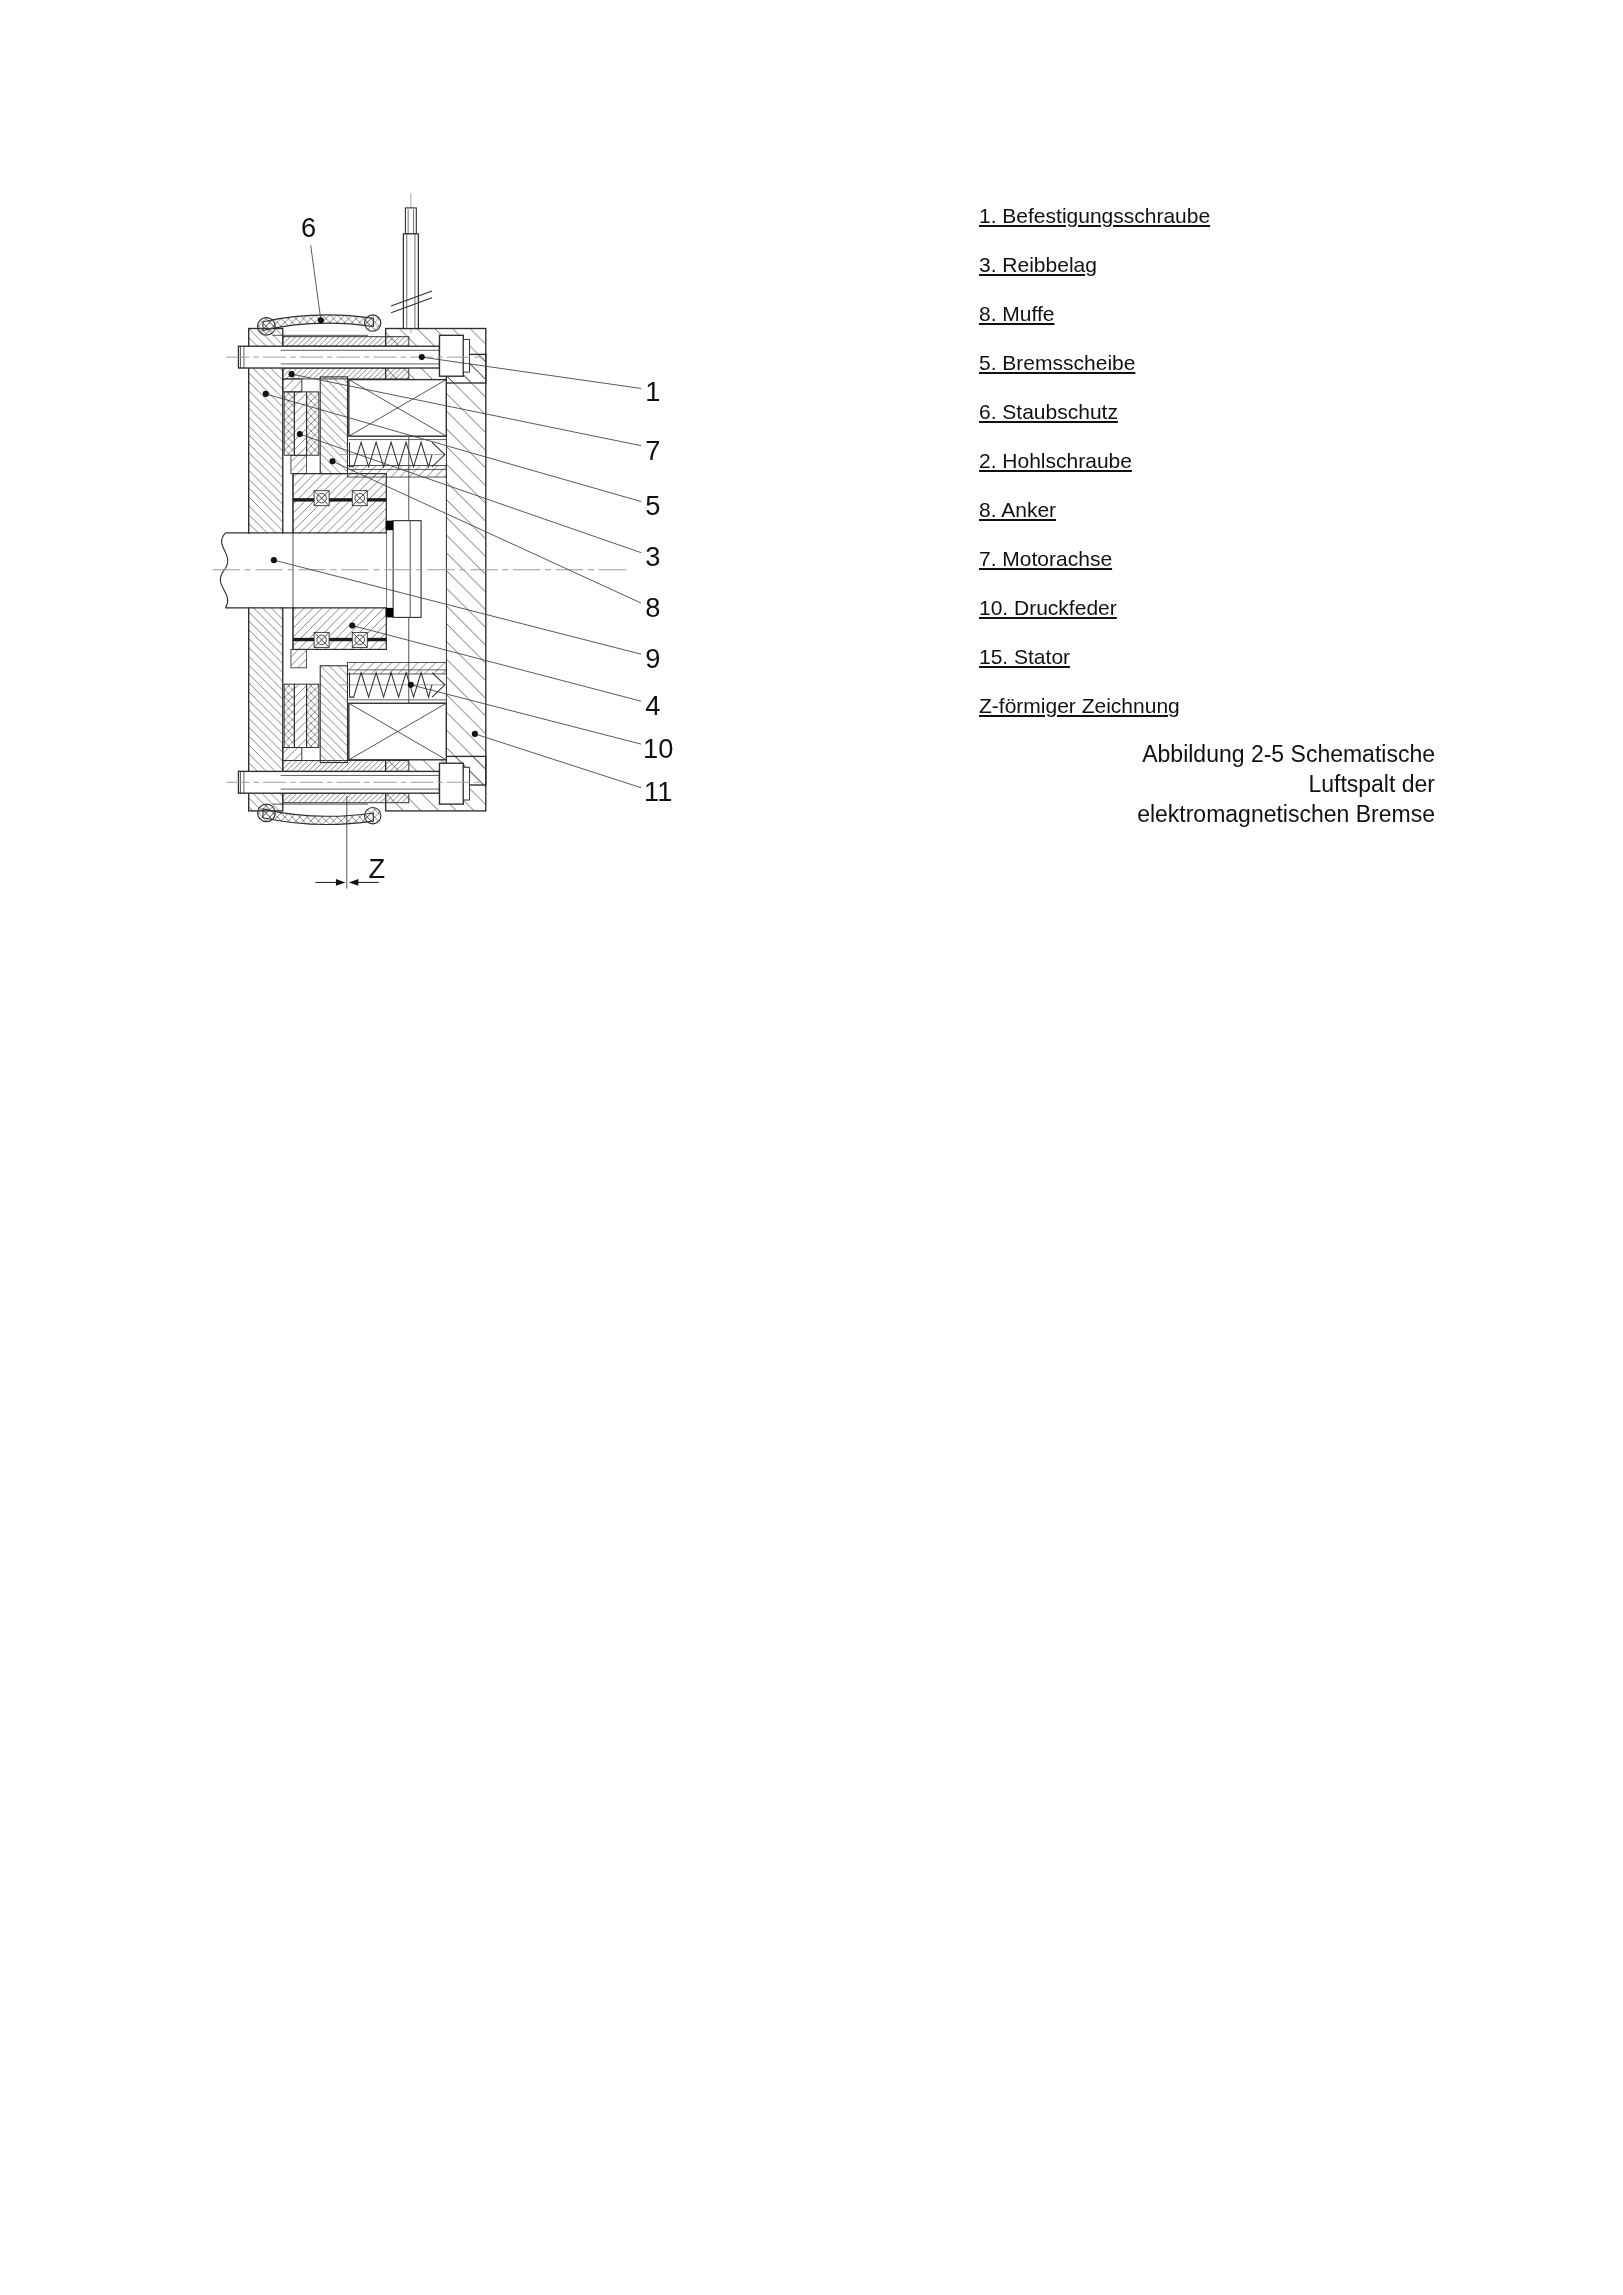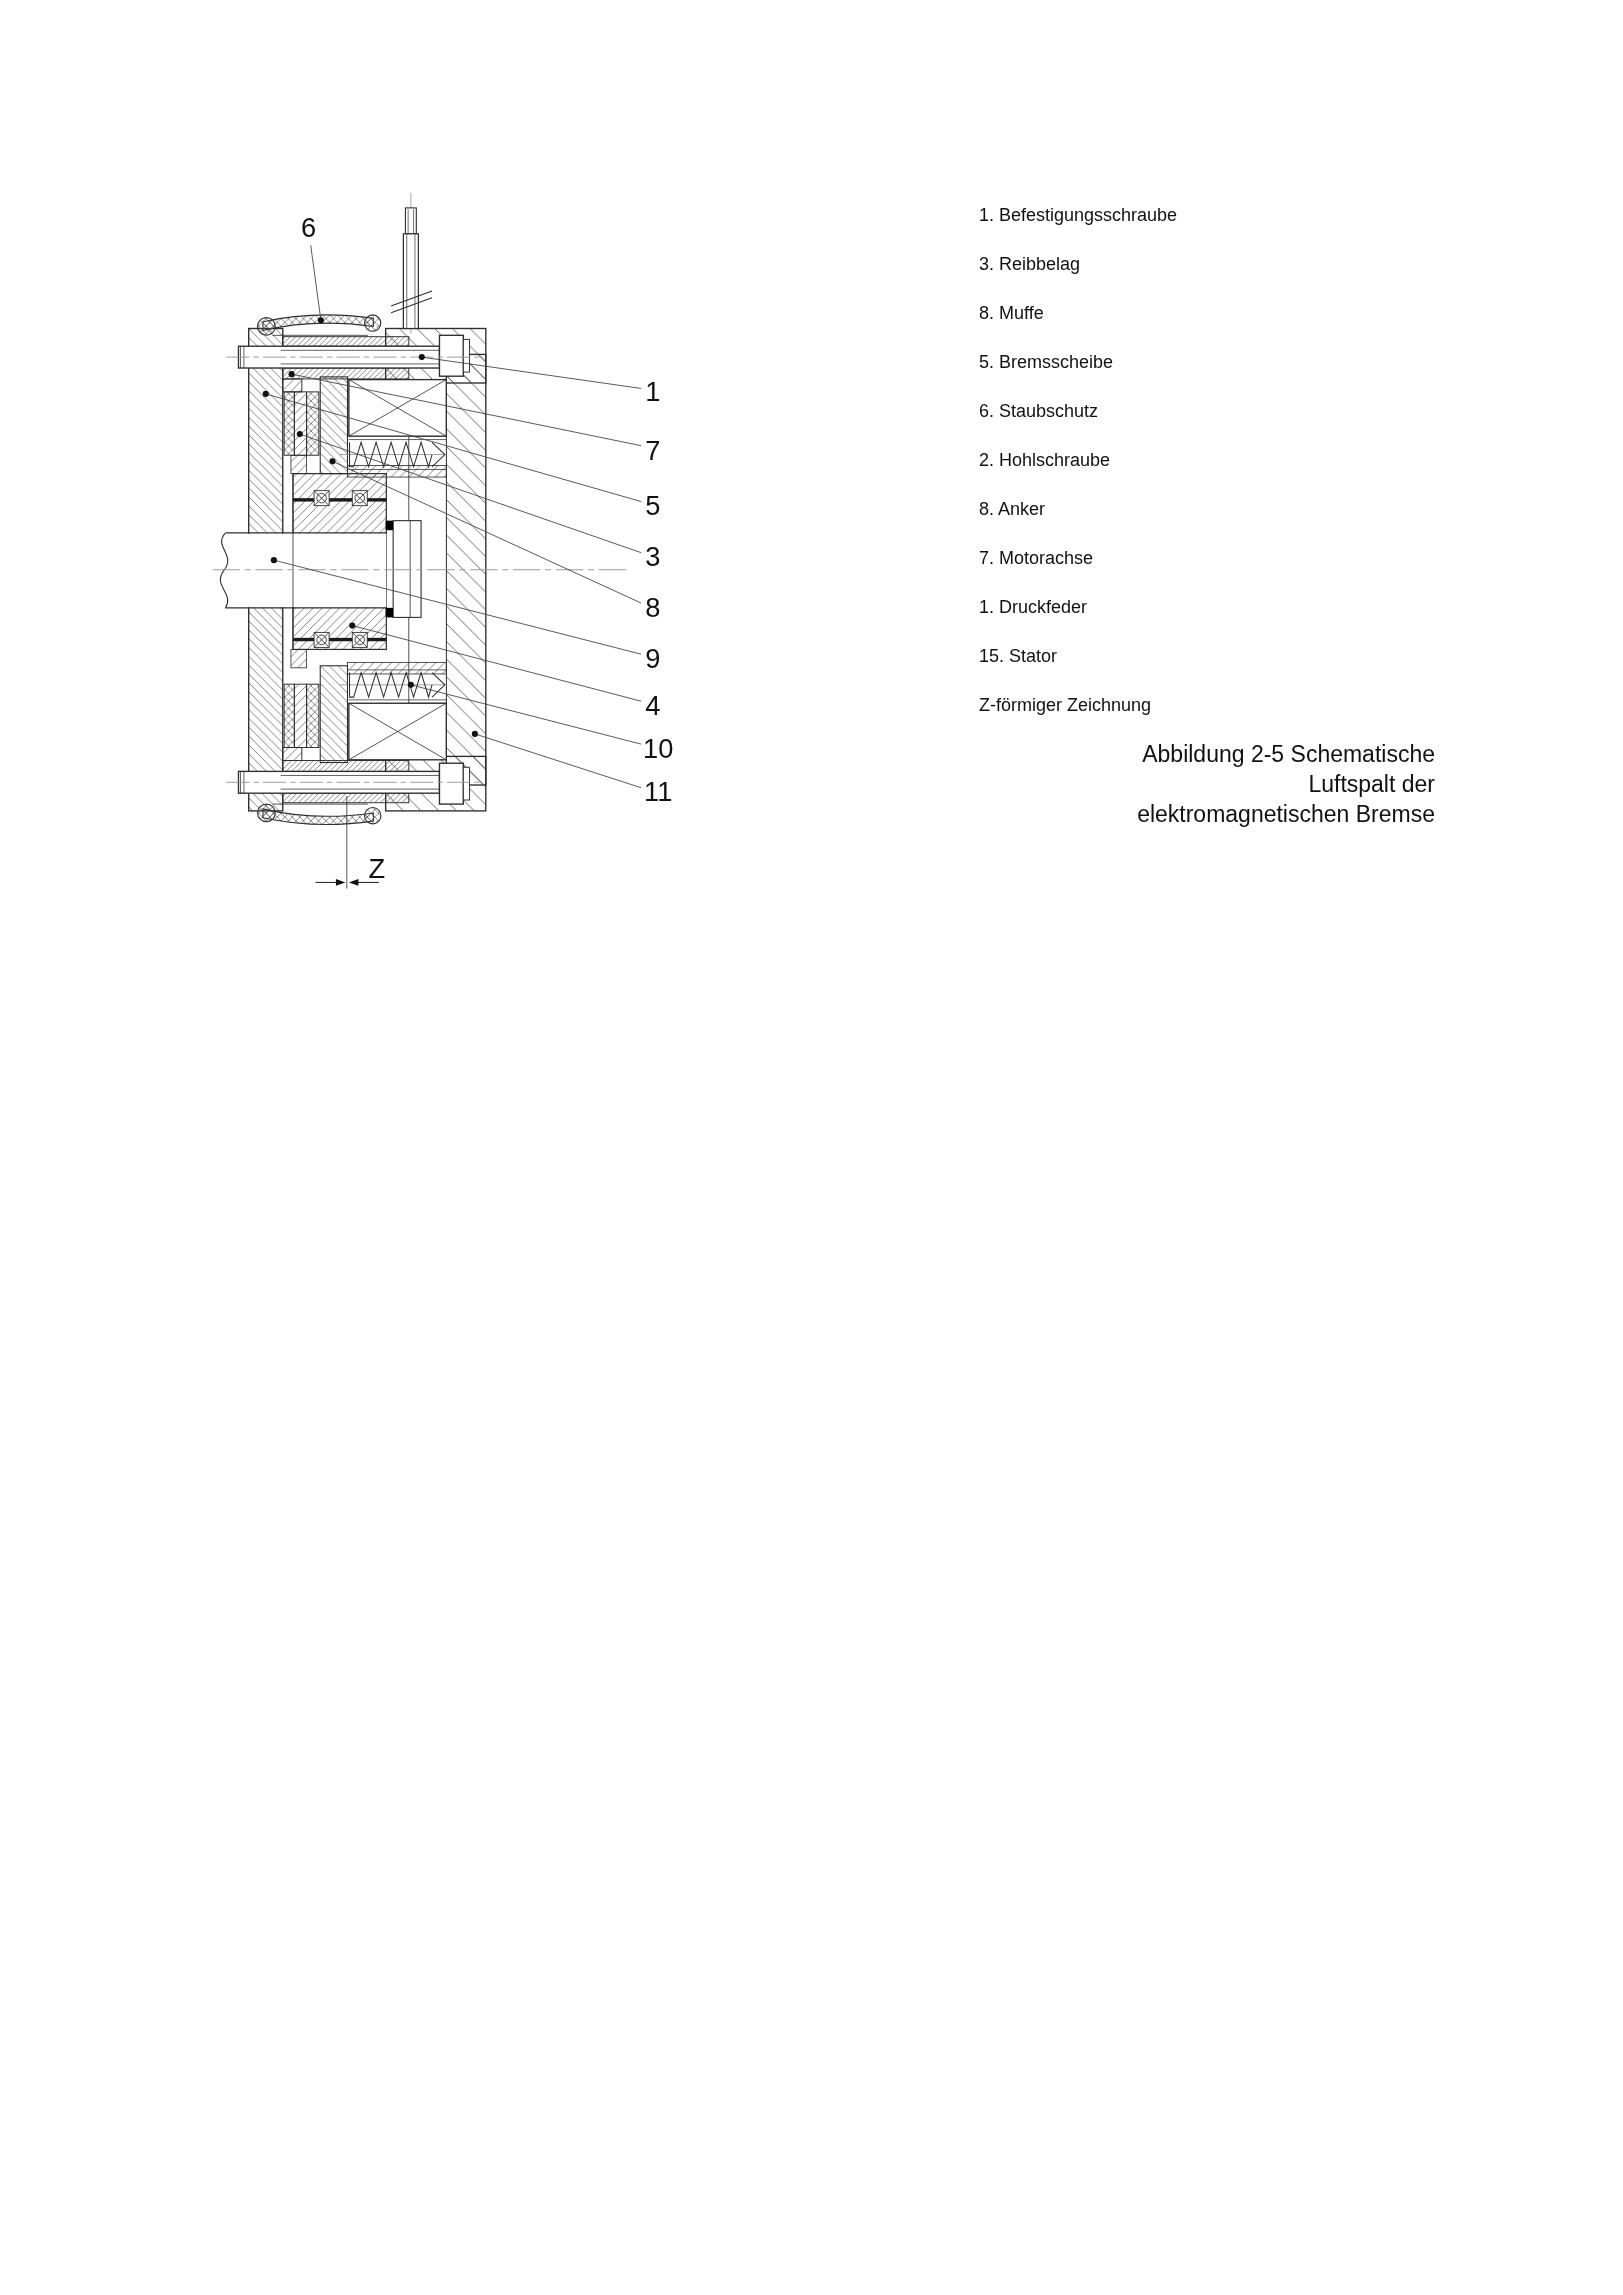--- a/index.html
+++ b/index.html
@@ -6,22 +6,23 @@
   .page{
     position:relative;
     width:1623px;height:2295px;
     background:#ffffff;
     font-family:"Liberation Sans", sans-serif;
     overflow:hidden;
   }
   .drawing-svg{position:absolute;left:0;top:0;}
   .legend{
     position:absolute;left:979px;top:191px;
-    font-size:18px;line-height:49px;color:#111;
+    font-size:21px;line-height:49px;color:#111;
     white-space:nowrap;
+    text-decoration:underline;
   }
   .caption{
     position:absolute;left:985px;top:739px;width:450px;
     font-size:23px;line-height:30px;color:#111;
     text-align:right;
   }
   .co{font-size:40px;fill:#111;font-family:"Liberation Sans",sans-serif;}
 </style>
 </head>
 <body>
@@ -223,21 +224,21 @@
 
   <div class="legend">
     <div>1. Befestigungsschraube</div>
     <div>3. Reibbelag</div>
     <div>8. Muffe</div>
     <div>5. Bremsscheibe</div>
     <div>6. Staubschutz</div>
     <div>2. Hohlschraube</div>
     <div>8. Anker</div>
     <div>7. Motorachse</div>
-    <div>1. Druckfeder</div>
+    <div>10. Druckfeder</div>
     <div>15. Stator</div>
     <div>Z-förmiger Zeichnung</div>
   </div>
 
   <div class="caption">
     <div>Abbildung 2-5 Schematische</div>
     <div>Luftspalt der</div>
     <div>elektromagnetischen Bremse</div>
   </div>
 

